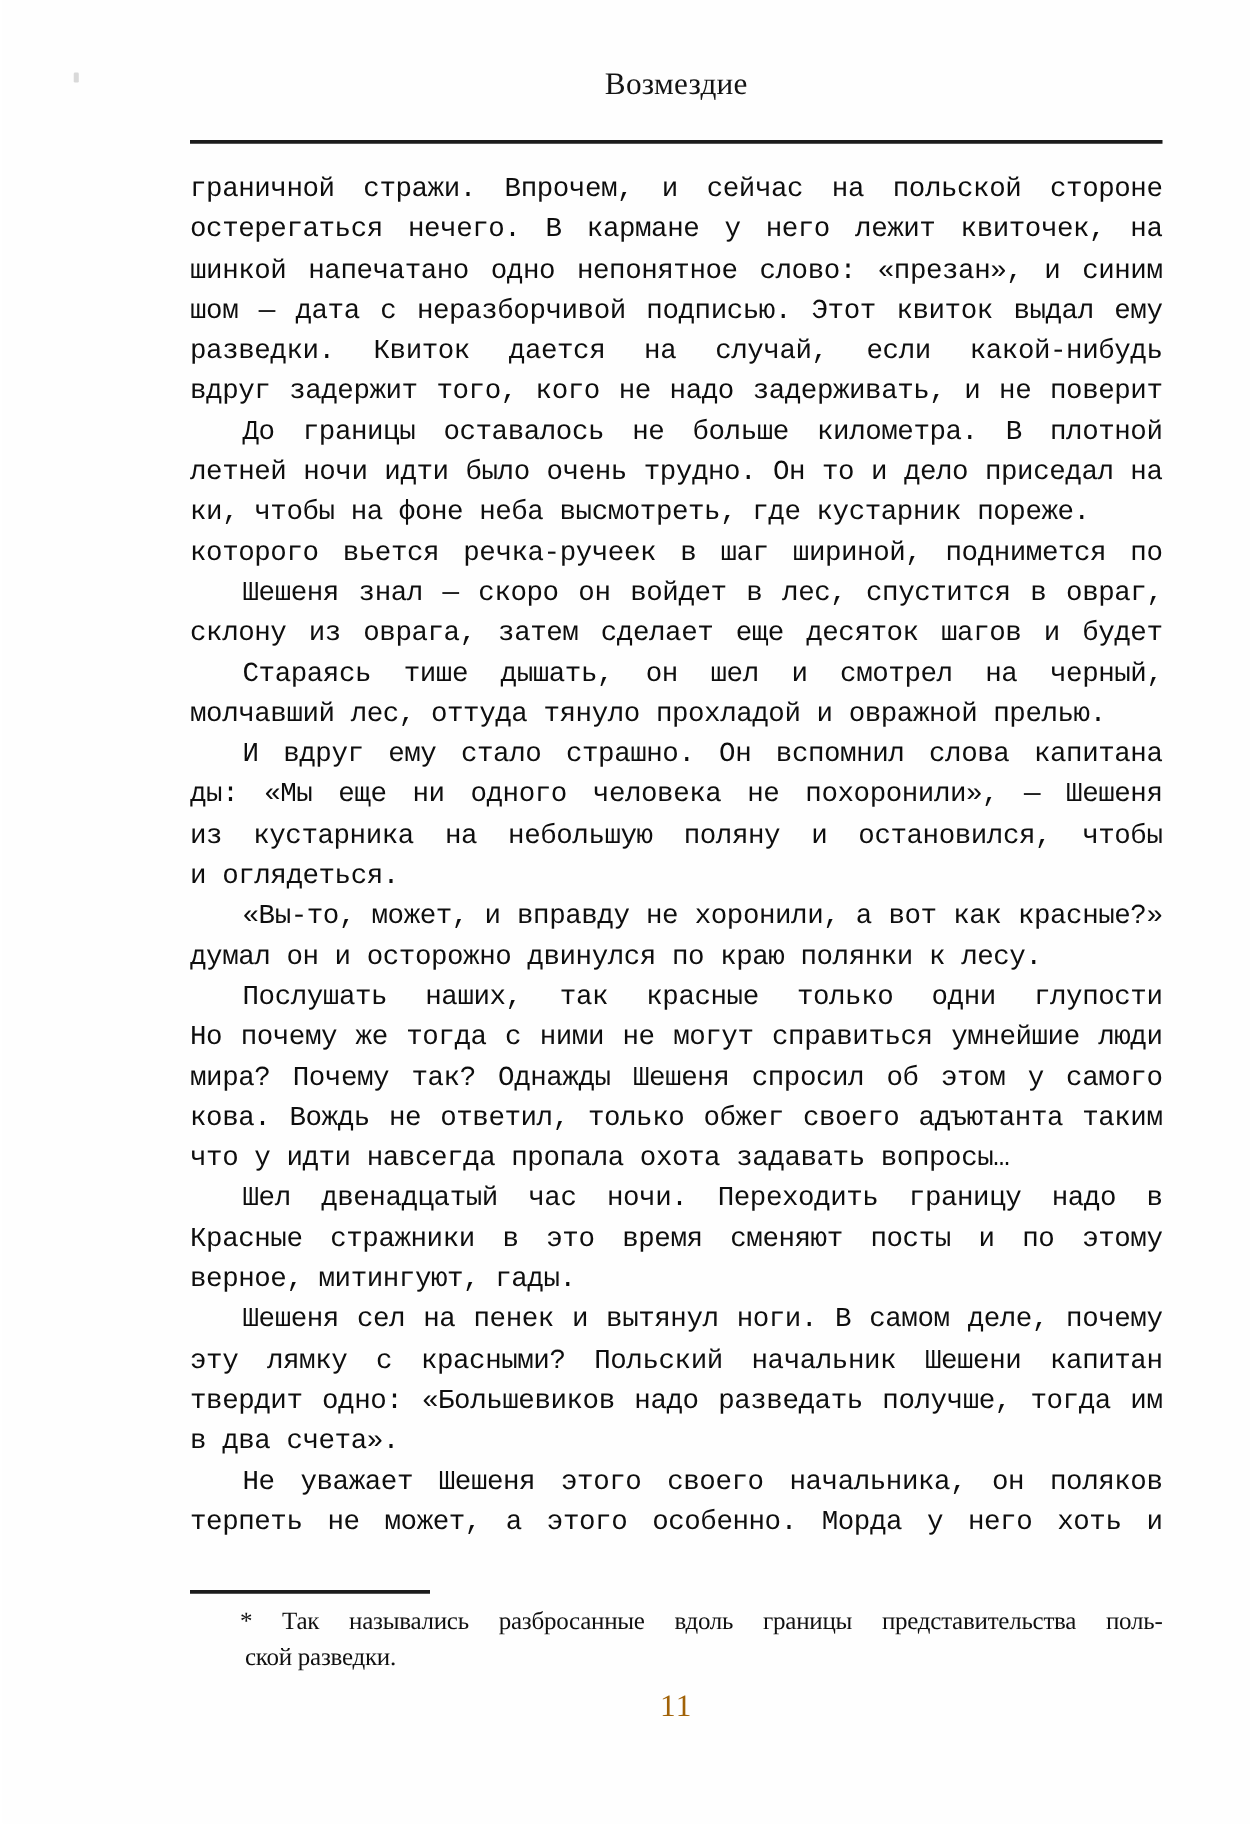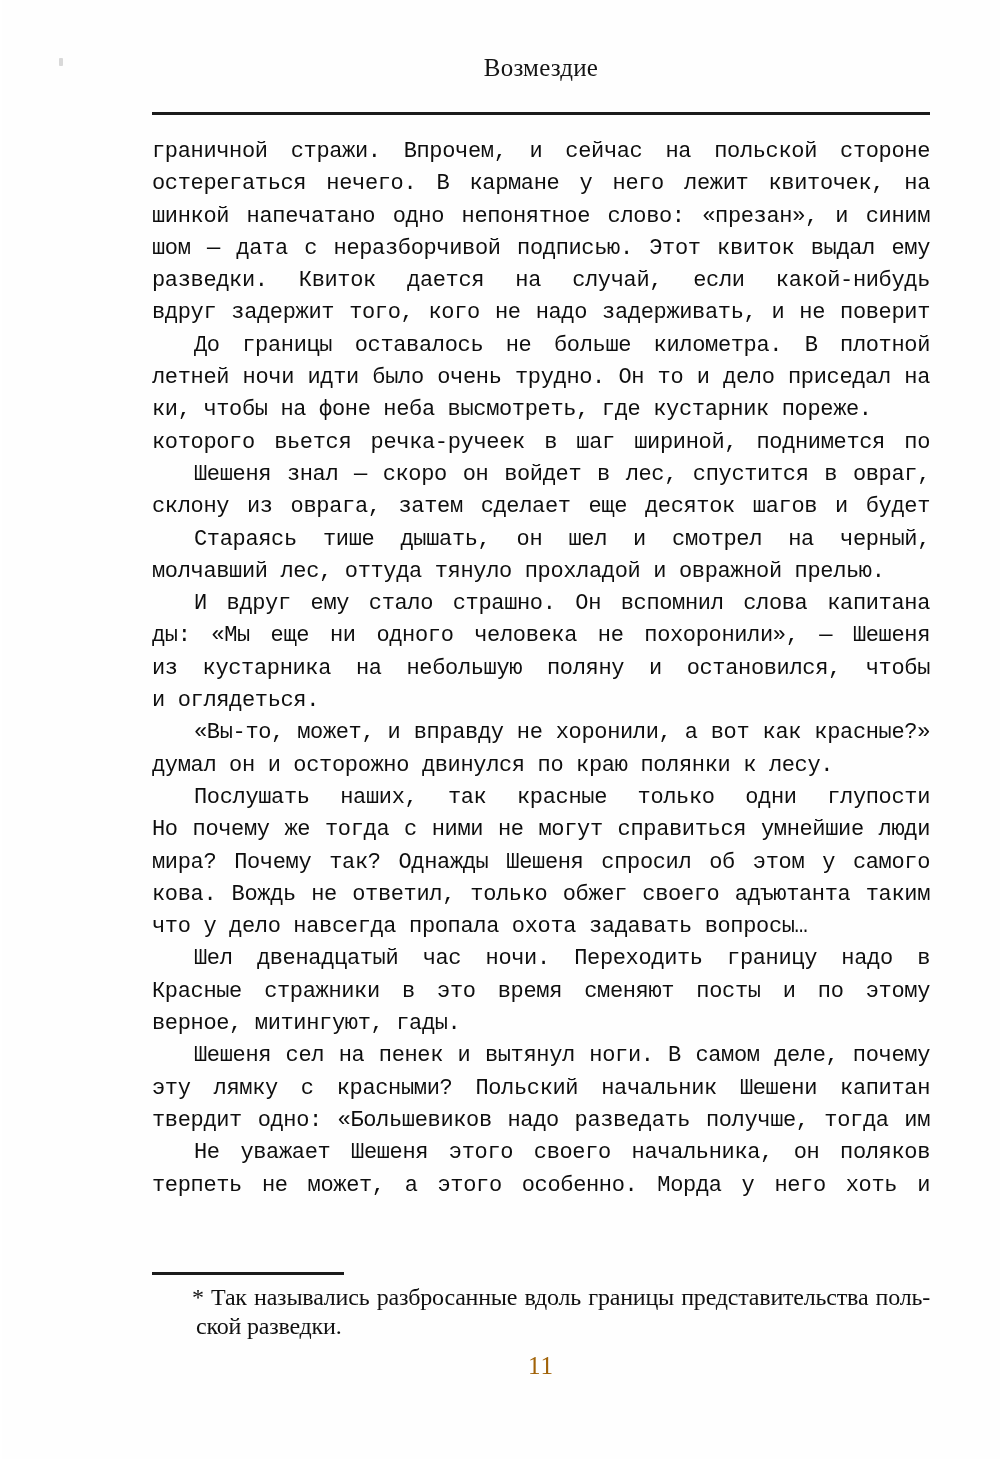--- a/index.html
+++ b/index.html
@@ -46,21 +46,21 @@
   }
   .bline.pend { text-align-last: left; }
   .bline.ind  { text-indent: 42px; }
   .footnote-rule {
     position: absolute; left: 150px; top: 1272px;
     width: 192px; height: 2.5px;
     background: #1c1c1c;
   }
   .footnote {
     position: absolute; left: 150px; top: 1283px; width: 778px;
-    font-size: 24px; line-height: 29px;
+    font-size: 20px; line-height: 29px;
     letter-spacing: -0.2px;
     color: #101010;
   }
   .fline {
     text-align: justify;
     text-align-last: justify;
     height: 29px; overflow: hidden;
   }
   .fline.pend { text-align-last: left; margin-left: 44px; }
   .fline.ind  { text-indent: 40px; }
@@ -100,27 +100,28 @@
       <div class="bline ind">И вдруг ему стало страшно. Он вспомнил слова капитана Секун-</div>
       <div class="bline">ды: «Мы еще ни одного человека не похоронили», — Шешеня вышел</div>
       <div class="bline">из кустарника на небольшую поляну и остановился, чтобы отдышаться</div>
       <div class="bline pend">и оглядеться.</div>
       <div class="bline ind">«Вы-то, может, и вправду не хоронили, а вот как красные?» — по-</div>
       <div class="bline pend">думал он и осторожно двинулся по краю полянки к лесу.</div>
       <div class="bline ind">Послушать наших, так красные только одни глупости совершают.</div>
       <div class="bline">Но почему же тогда с ними не могут справиться умнейшие люди всего</div>
       <div class="bline">мира? Почему так? Однажды Шешеня спросил об этом у самого Савин-</div>
       <div class="bline">кова. Вождь не ответил, только обжег своего адъютанта таким взглядом,</div>
-      <div class="bline pend">что у дело навсегда пропала охота задавать вопросы…</div>
+      <div class="bline pend">что у идти навсегда пропала охота задавать вопросы…</div>
       <div class="bline ind">Шел двенадцатый час ночи. Переходить границу надо в полночь.</div>
       <div class="bline">Красные стражники в это время сменяют посты и по этому поводу, на-</div>
       <div class="bline pend">верное, митингуют, гады.</div>
       <div class="bline ind">Шешеня сел на пенек и вытянул ноги. В самом деле, почему тянут</div>
       <div class="bline">эту лямку с красными? Польский начальник Шешени капитан Стараясь</div>
       <div class="bline">твердит одно: «Большевиков надо разведать получше, тогда им крышка</div>
+      <div class="bline pend">в два счета».</div>
       <div class="bline ind">Не уважает Шешеня этого своего начальника, он поляков вообще</div>
       <div class="bline">терпеть не может, а этого особенно. Морда у него хоть и красивая, а</div>
     </div>
 
   <div class="footnote-rule"></div>
 
   <div class="footnote" id="footnote-lines">
       <div class="fline ind">* Так назывались разбросанные вдоль границы представительства поль-</div>
       <div class="fline pend">ской разведки.</div>
     </div>

